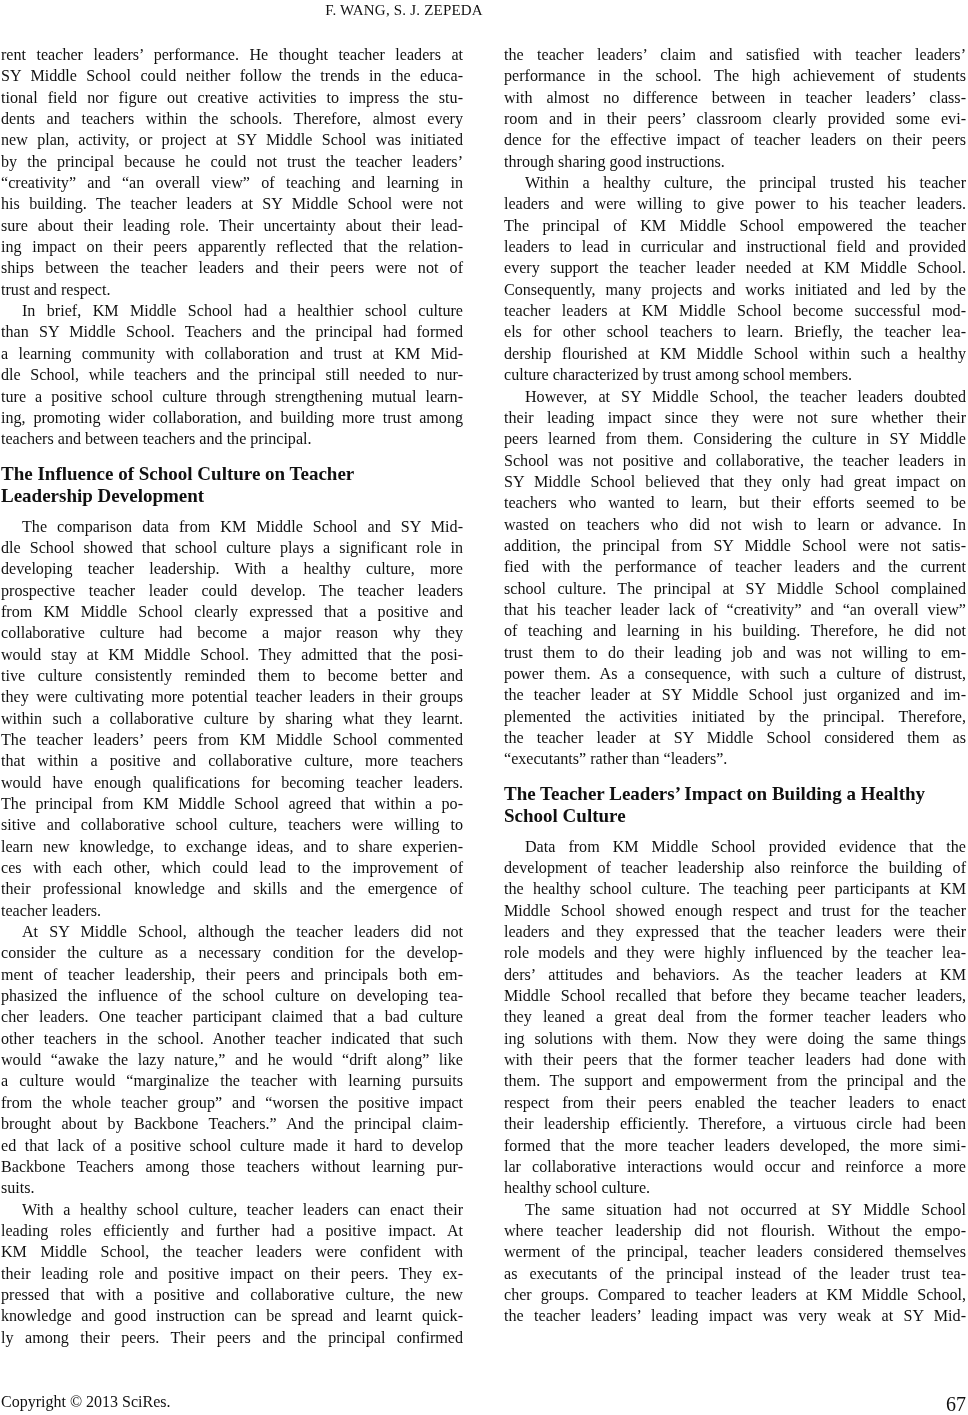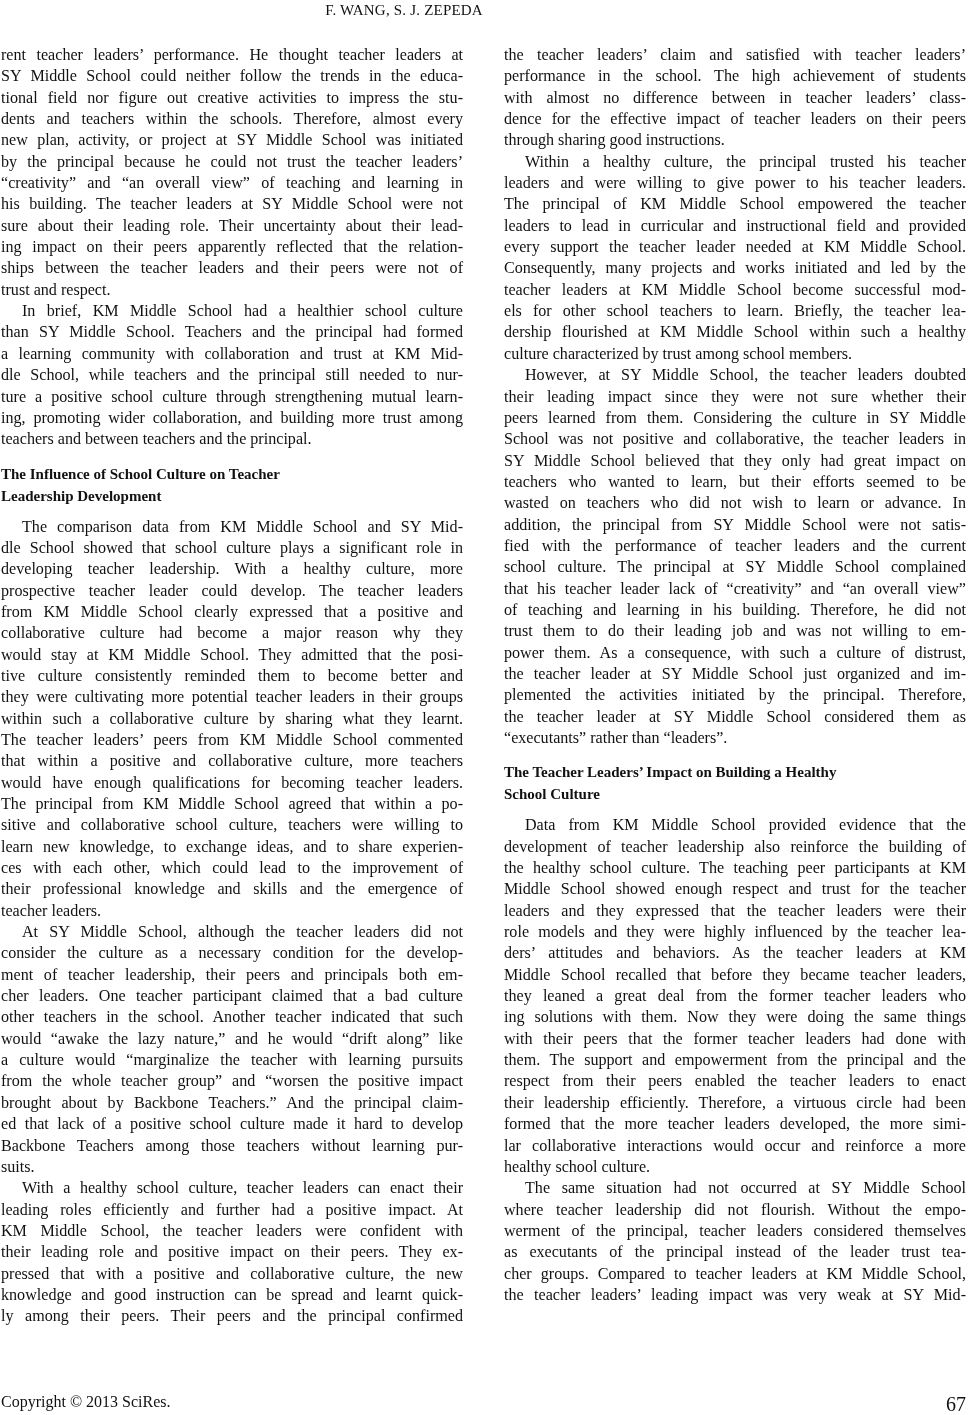--- a/index.html
+++ b/index.html
@@ -7,21 +7,21 @@
          font-family: "Liberation Serif", "DejaVu Serif", serif; color: #111; }
   .running-head { position: absolute; top: 2px; left: 0; width: 808px; text-align: center;
                   font-size: 15px; letter-spacing: 0.2px; }
   .col { position: absolute; top: 44px; width: 462px; }
   .col.left { left: 1px; }
   .col.right { left: 504px; width: 462px; }
   .ln { display: block; height: 21.35px; line-height: 21.35px; font-size: 16.1px;
         text-align: justify; text-align-last: justify; white-space: nowrap; overflow: visible; }
   .ln.last { text-align-last: left; }
   .ln.indent { padding-left: 21px; }
-  .heading { font-weight: bold; font-size: 15px; line-height: 22px; margin: 0; }
+  .heading { font-weight: bold; font-size: 19px; line-height: 22px; margin: 0; }
   .gap-before-head { height: 13px; }
   .gap-after-head { height: 9px; }
   .footer-left { position: absolute; left: 1px; top: 1393px; font-size: 16px; }
   .footer-right { position: absolute; right: 2px; top: 1393px; font-size: 20px; }
 </style>
 </head>
 <body>
 
 <div class="running-head">F. WANG, S. J. ZEPEDA</div>
 
@@ -73,20 +73,21 @@
       <span class="ln">sitive and collaborative school culture, teachers were willing to</span>
       <span class="ln">learn new knowledge, to exchange ideas, and to share experien-</span>
       <span class="ln">ces with each other, which could lead to the improvement of</span>
       <span class="ln">their professional knowledge and skills and the emergence of</span>
       <span class="ln last">teacher leaders.</span>
     </div>
   <div>
       <span class="ln indent">At SY Middle School, although the teacher leaders did not</span>
       <span class="ln">consider the culture as a necessary condition for the develop-</span>
       <span class="ln">ment of teacher leadership, their peers and principals both em-</span>
+      <span class="ln">phasized the influence of the school culture on developing tea-</span>
       <span class="ln">cher leaders. One teacher participant claimed that a bad culture</span>
       <span class="ln">other teachers in the school. Another teacher indicated that such</span>
       <span class="ln">would “awake the lazy nature,” and he would “drift along” like</span>
       <span class="ln">a culture would “marginalize the teacher with learning pursuits</span>
       <span class="ln">from the whole teacher group” and “worsen the positive impact</span>
       <span class="ln">brought about by Backbone Teachers.” And the principal claim-</span>
       <span class="ln">ed that lack of a positive school culture made it hard to develop</span>
       <span class="ln">Backbone Teachers among those teachers without learning pur-</span>
       <span class="ln last">suits.</span>
     </div>
@@ -99,20 +100,21 @@
       <span class="ln">knowledge and good instruction can be spread and learnt quick-</span>
       <span class="ln">ly among their peers. Their peers and the principal confirmed</span>
     </div>
 </div>
 
 <div class="col right">
   <div>
       <span class="ln">the teacher leaders’ claim and satisfied with teacher leaders’</span>
       <span class="ln">performance in the school. The high achievement of students</span>
       <span class="ln">with almost no difference between in teacher leaders’ class-</span>
+      <span class="ln">room and in their peers’ classroom clearly provided some evi-</span>
       <span class="ln">dence for the effective impact of teacher leaders on their peers</span>
       <span class="ln last">through sharing good instructions.</span>
     </div>
   <div>
       <span class="ln indent">Within a healthy culture, the principal trusted his teacher</span>
       <span class="ln">leaders and were willing to give power to his teacher leaders.</span>
       <span class="ln">The principal of KM Middle School empowered the teacher</span>
       <span class="ln">leaders to lead in curricular and instructional field and provided</span>
       <span class="ln">every support the teacher leader needed at KM Middle School.</span>
       <span class="ln">Consequently, many projects and works initiated and led by the</span>

